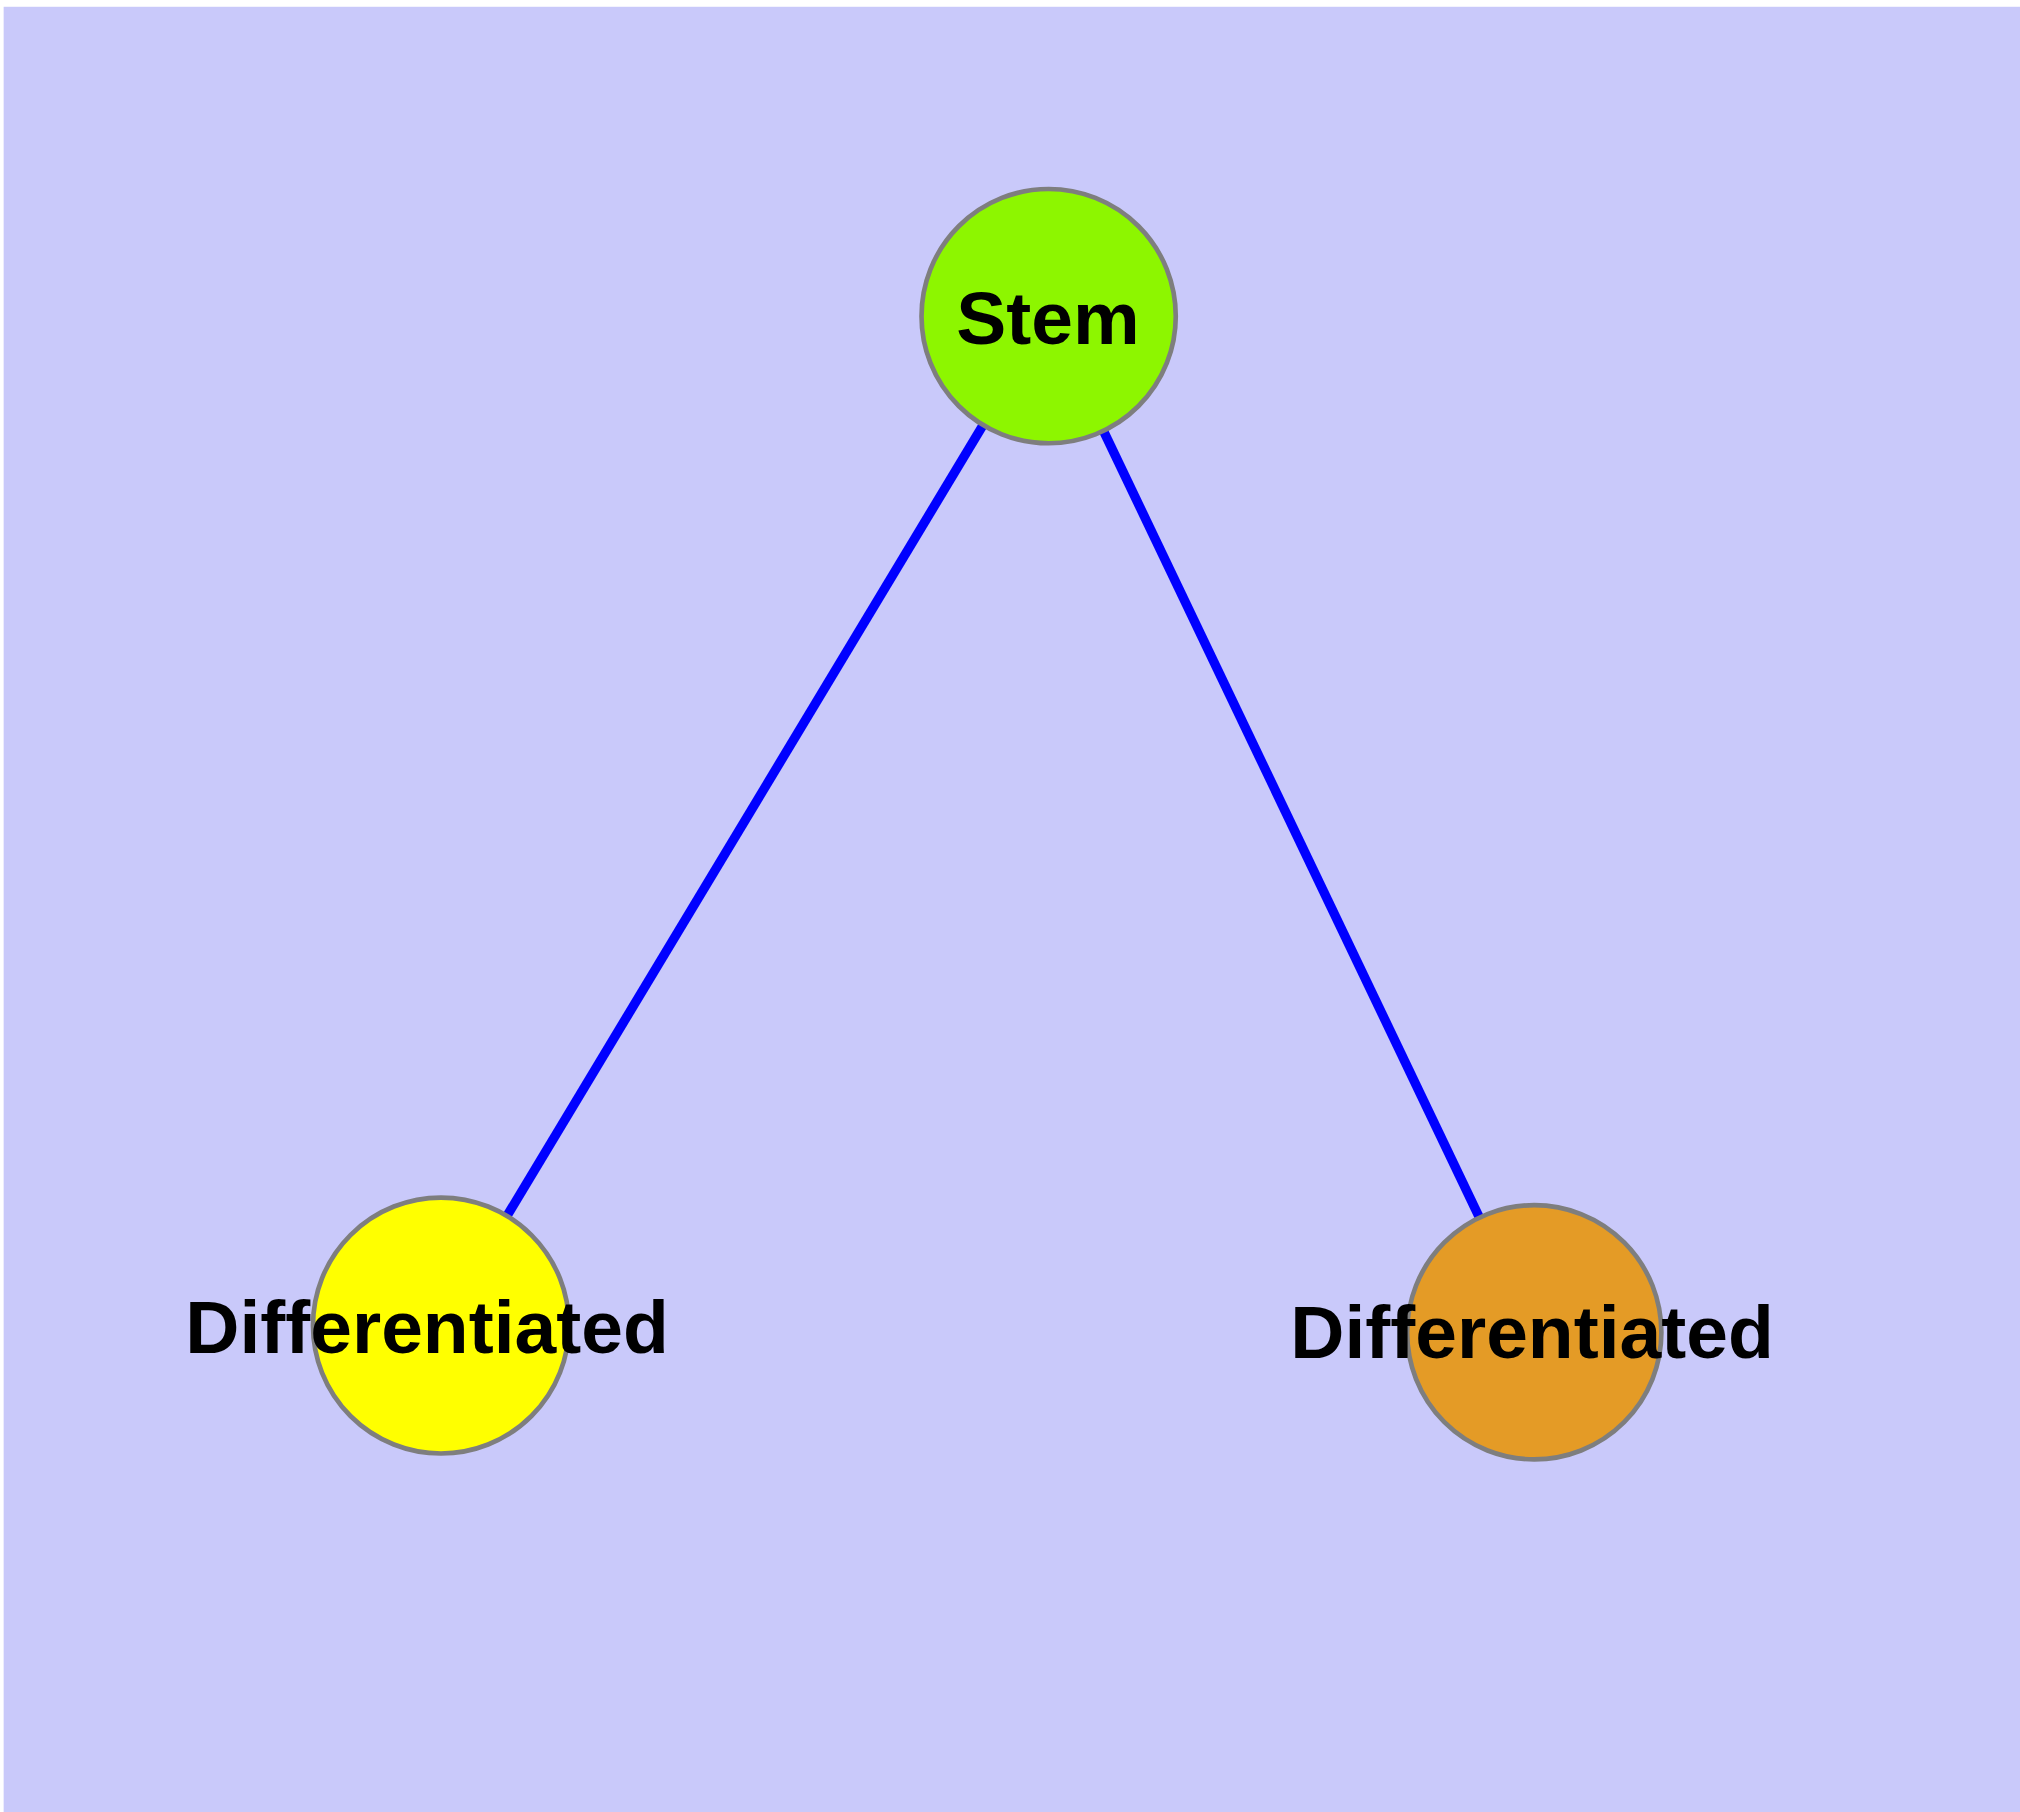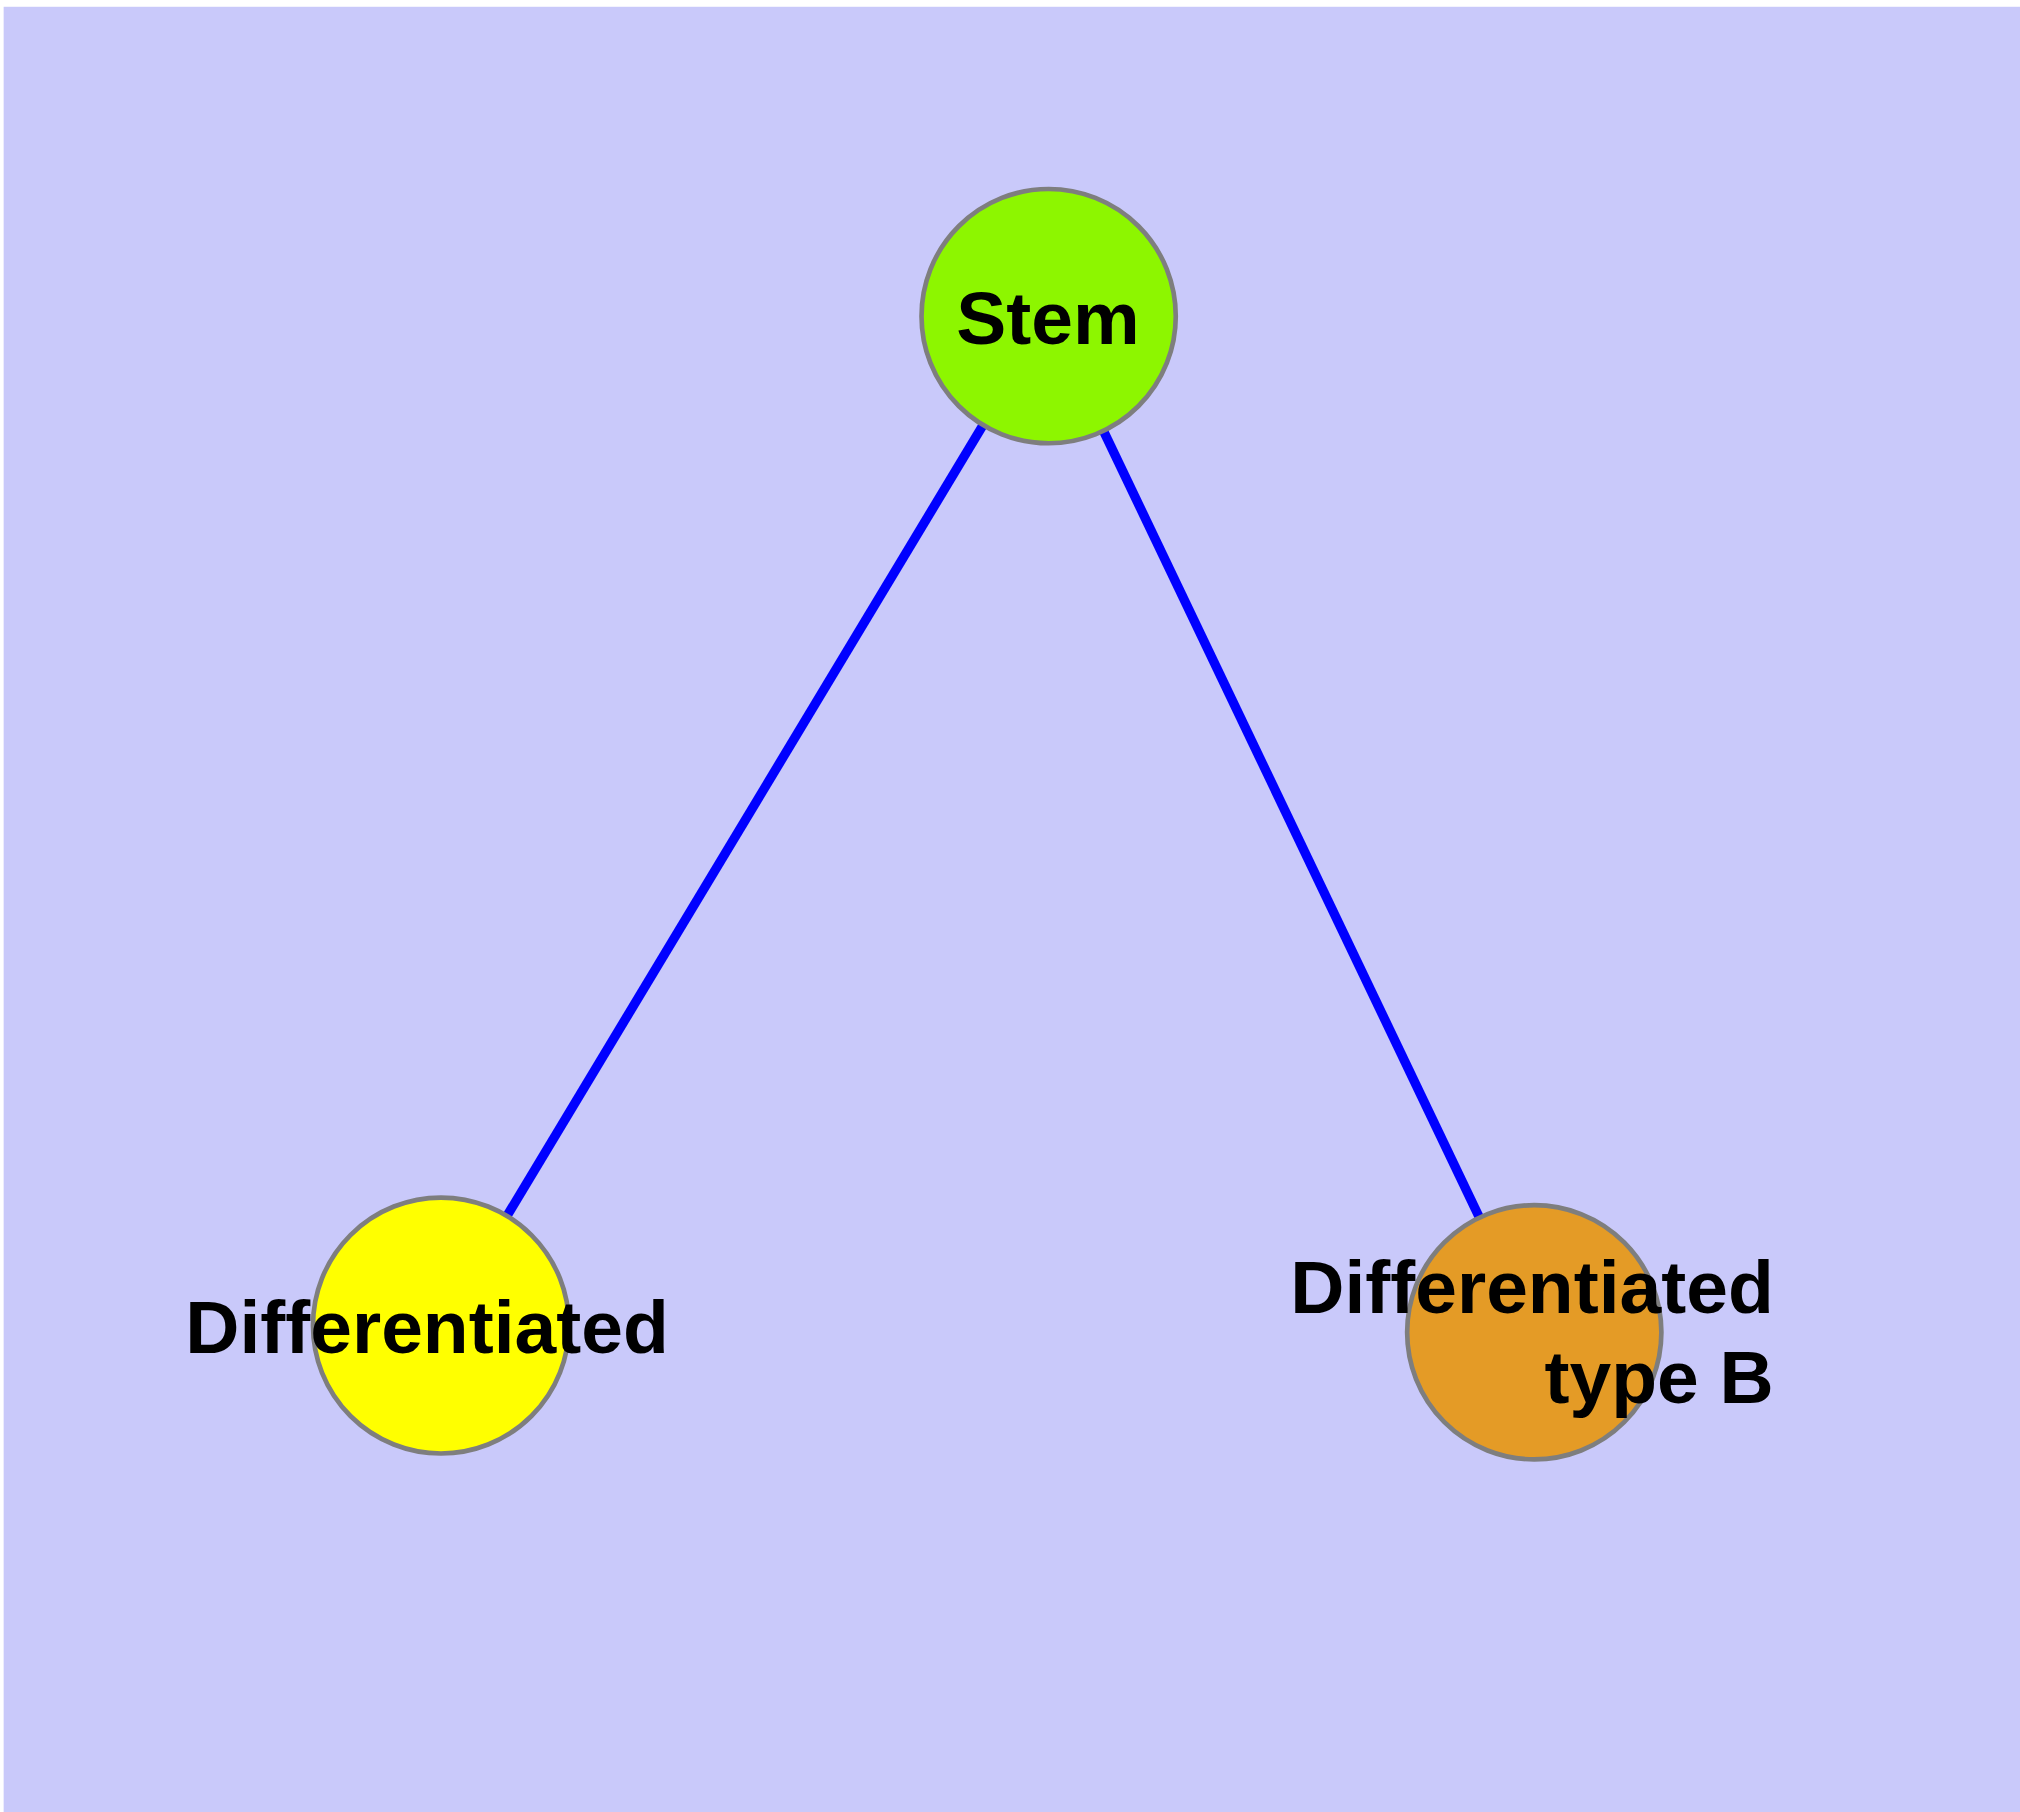--- a/index.html
+++ b/index.html
@@ -18,21 +18,21 @@
     position: absolute;
     top: 0;
     left: 0;
     width: 2021px;
     height: 1812px;
     display: block;
   }
   .node-label {
     position: absolute;
     transform: translate(-50%, -50%);
-    text-align: right;
+    text-align: left;
     color: #000000;
     font-weight: bold;
     font-size: 75px;
     line-height: 1.2;
     white-space: nowrap;
     letter-spacing: 0px;
   }
   .node-label .line {
     display: block;
   }
@@ -59,16 +59,15 @@
   <div class="node-label" id="label-stem">
     <span class="line">Stem</span>
   </div>
 
   <div class="node-label" id="label-type-a">
     <span class="line">Differentiated</span>
   </div>
 
   <div class="node-label" id="label-type-b">
     <span class="line">Differentiated</span>
-    <span class="line">type B</span>
   </div>
 </div>
 
 
 </body></html>

